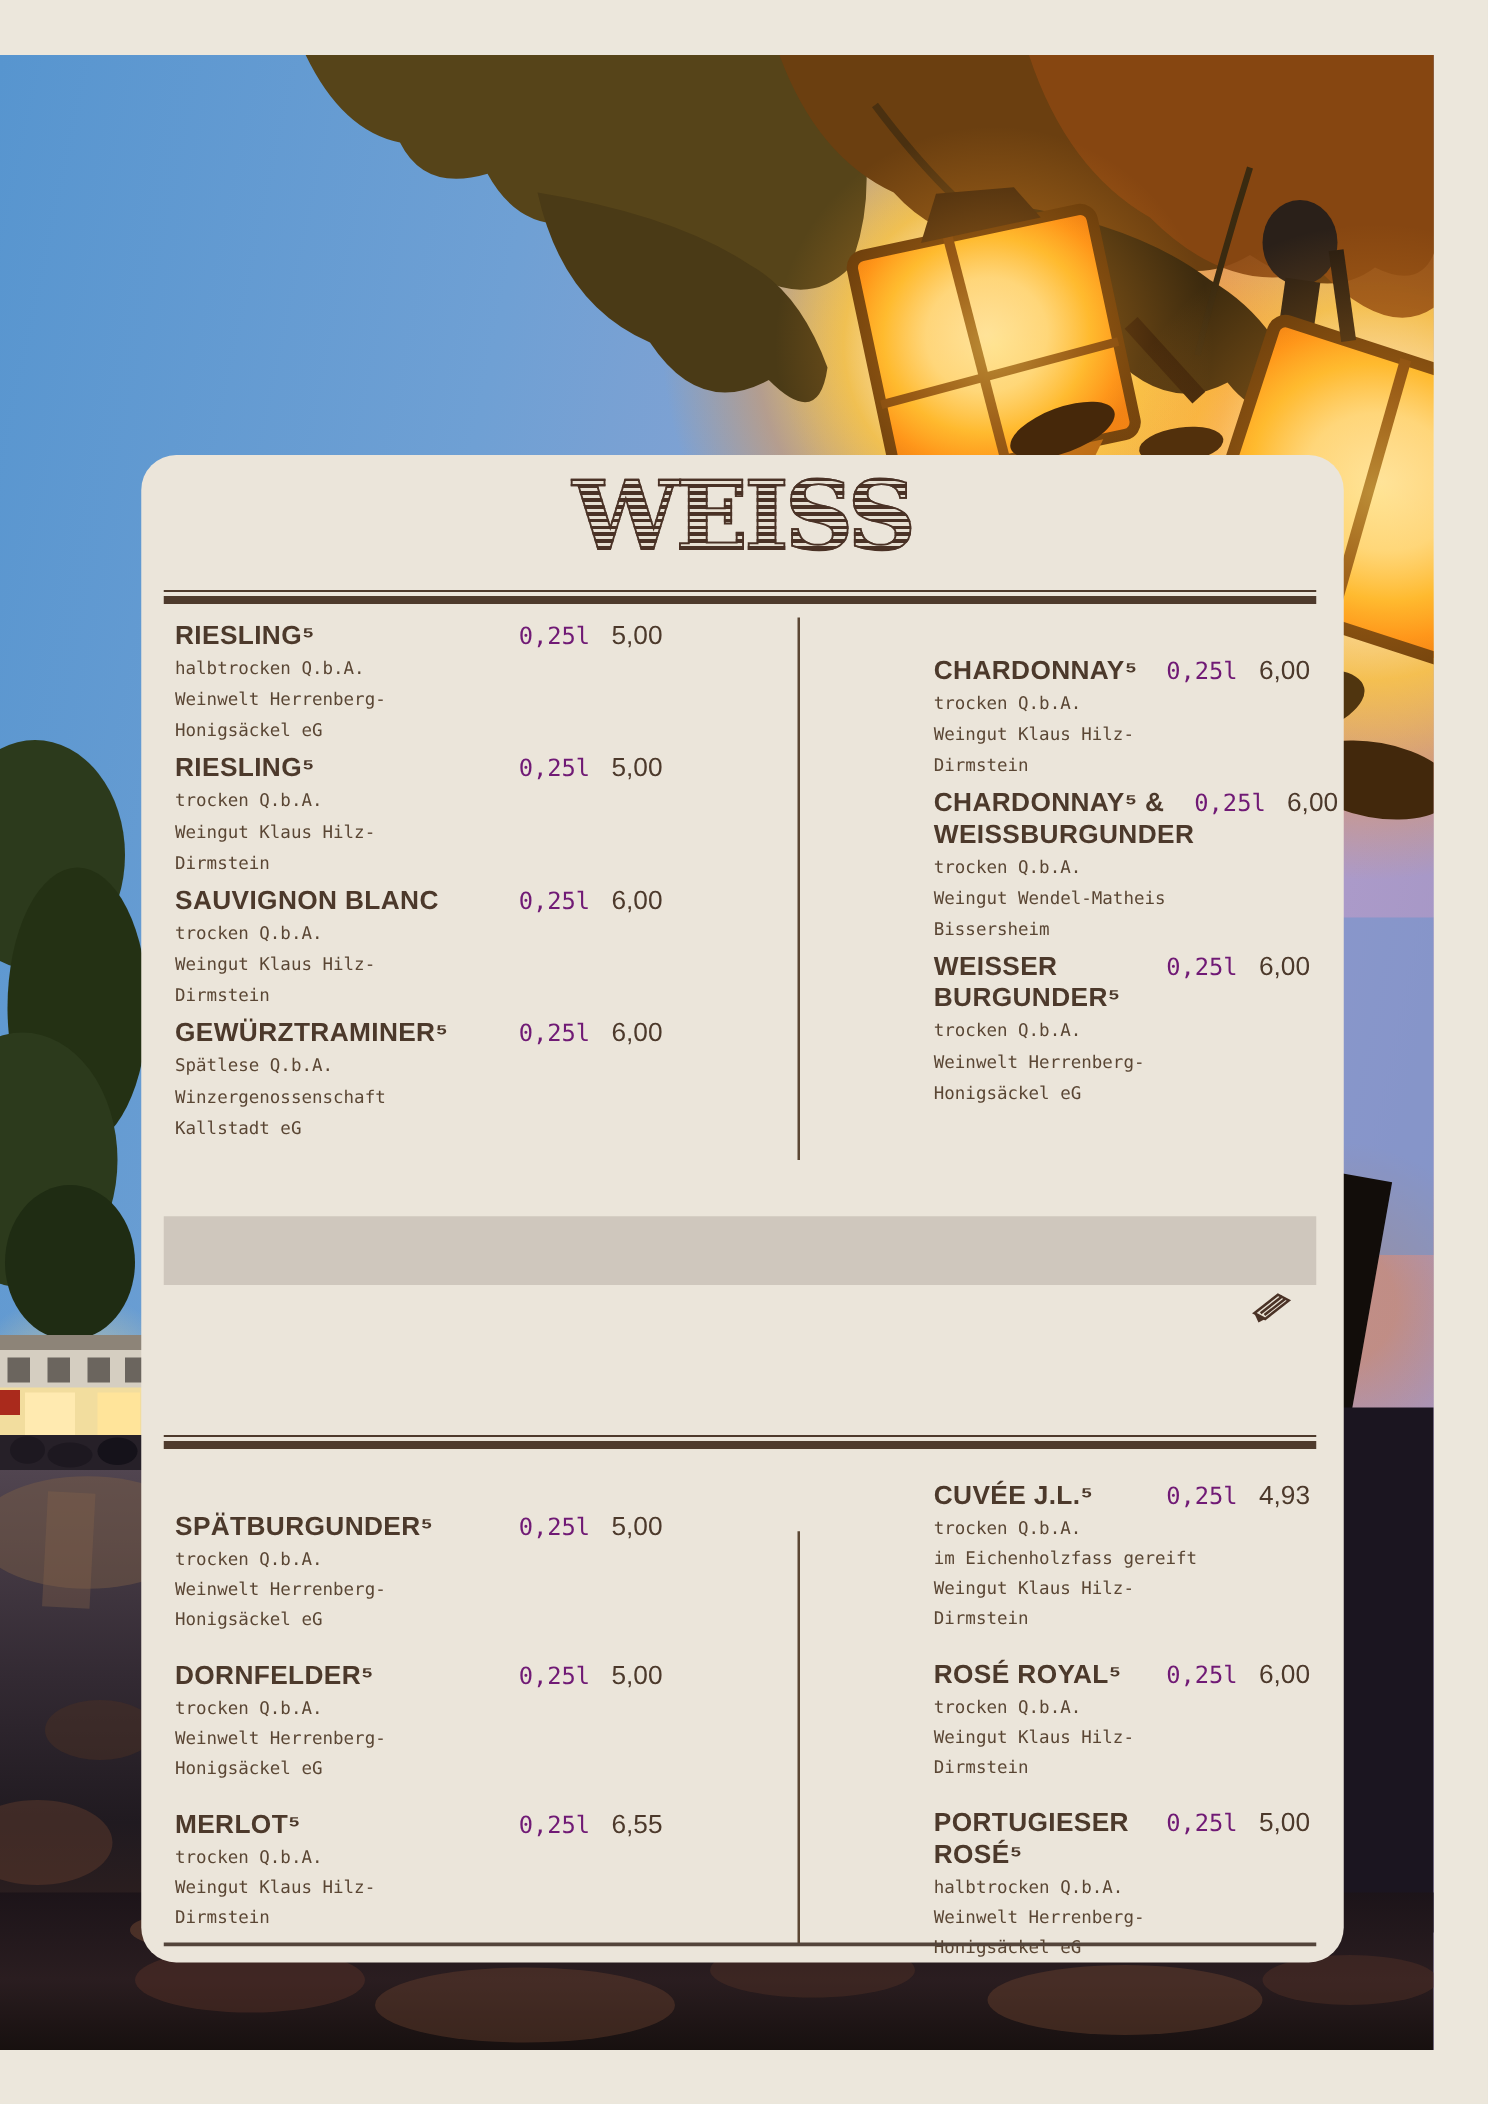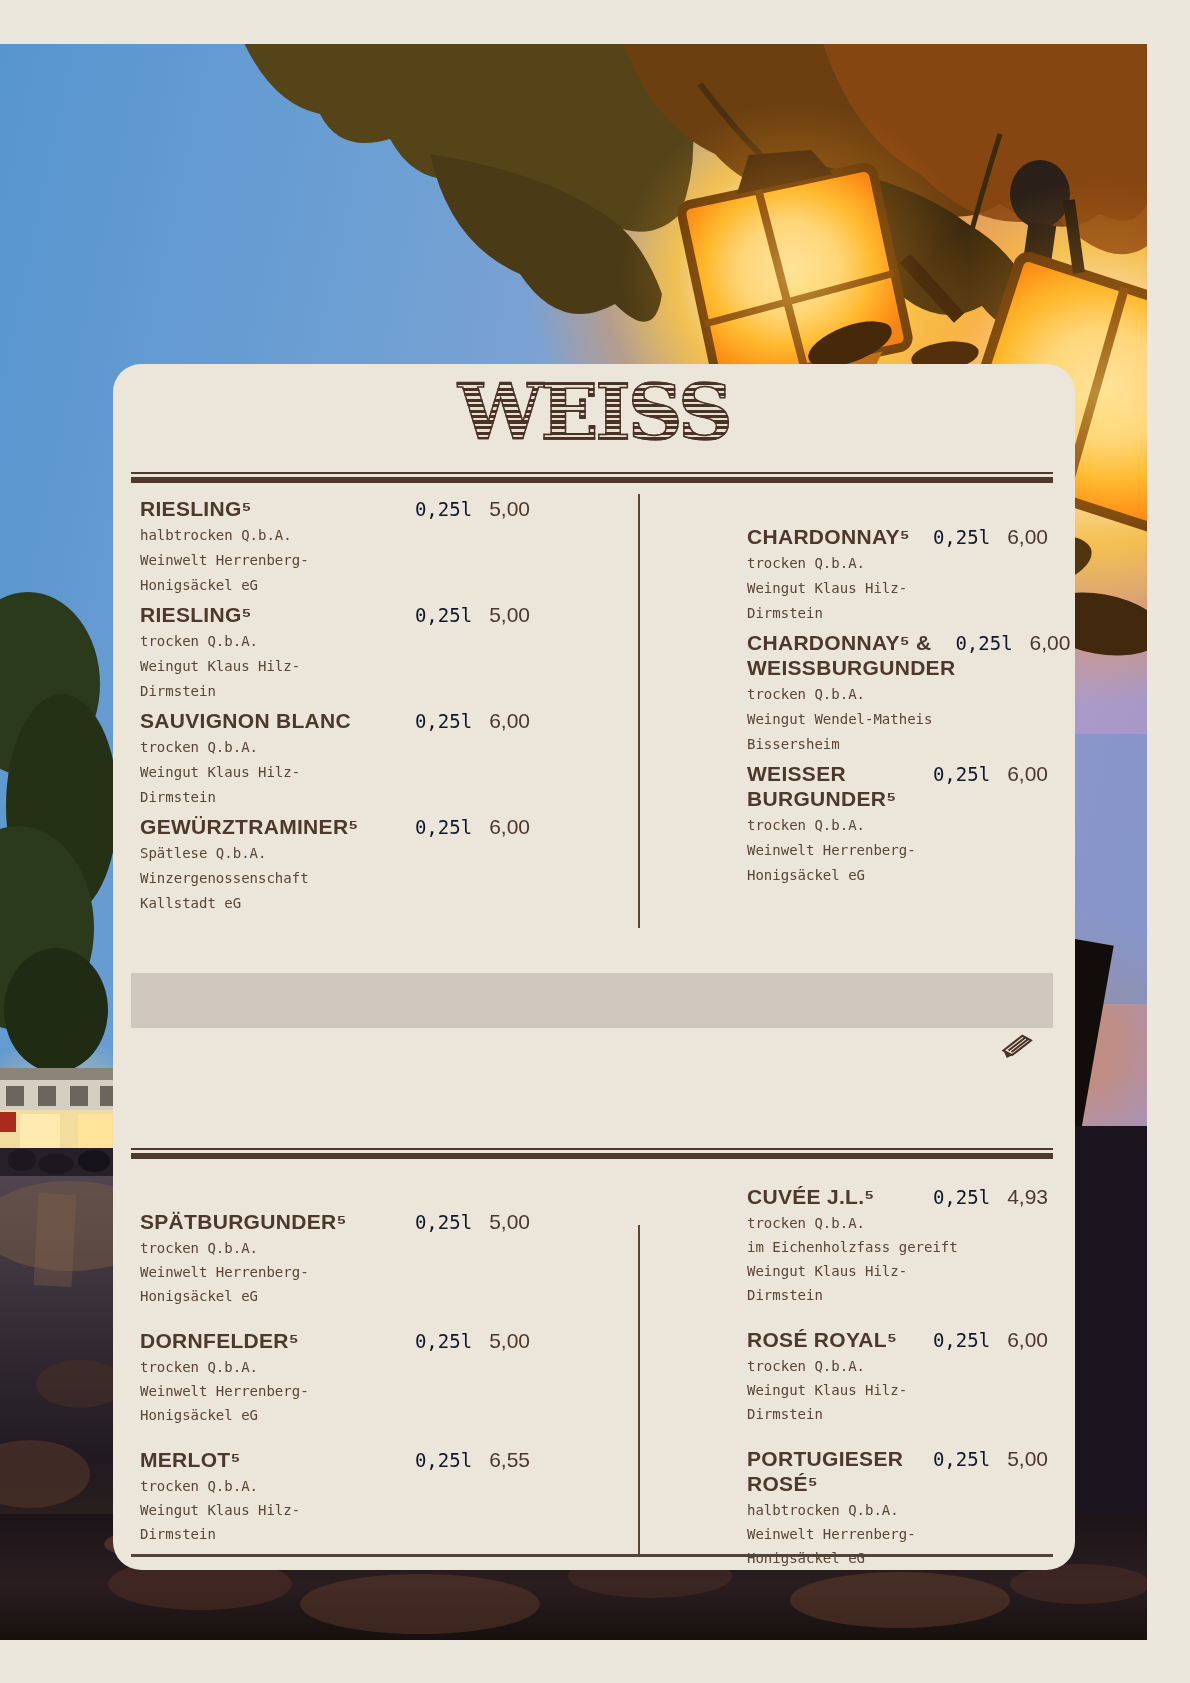--- a/index.html
+++ b/index.html
@@ -46,21 +46,21 @@
   .col-right{flex:1;min-width:0;}
   .vdiv{width:2px;flex:none;background:#5b4734;margin-left:64px;margin-right:63px;}
   .vdiv1{height:434px;margin-top:6px;} .vdiv2{height:330px;margin-top:6px;}
 
   .entry{margin-bottom:4px;}
   .cols2 .entry{margin-bottom:20px;}
   .ehead{display:flex;justify-content:space-between;align-items:flex-start;}
   .wname{font-weight:700;font-size:21px;line-height:25px;color:#4c392b;
          letter-spacing:.3px;white-space:pre-line;}
   .pricing{display:flex;gap:17px;white-space:nowrap;flex:none;margin-top:1px;align-items:baseline;}
-  .size{font-family:"DejaVu Sans Mono",monospace;font-size:19px;line-height:24px;color:#0f172a;}
+  .size{font-family:"DejaVu Sans Mono",monospace;font-size:19px;line-height:24px;color:#701a75;}
   .price{font-weight:400;font-size:21px;line-height:24px;color:#4c392b;}
   .desc{font-family:"DejaVu Sans Mono",monospace;font-size:14px;line-height:25px;
         color:#5a4634;white-space:pre-line;margin-top:2px;}
   .cols2 .desc{line-height:24px;}
 
   .pencil{position:absolute;top:672px;left:890px;width:34px;height:26px;transform:rotate(-38deg);}
 </style>
 </head>
 <body>
 

